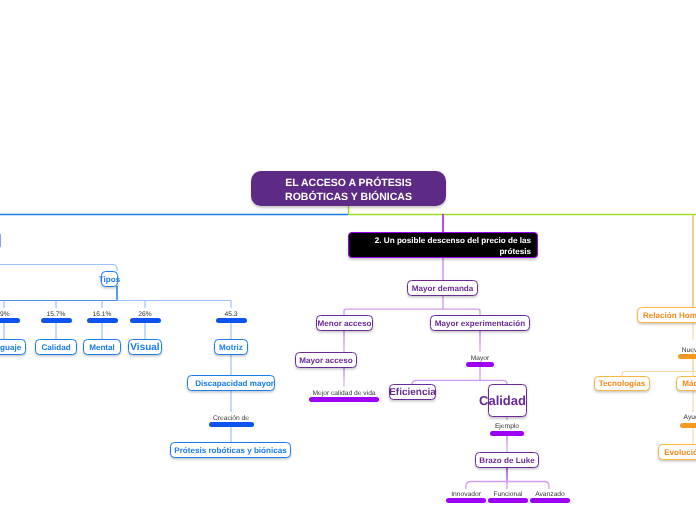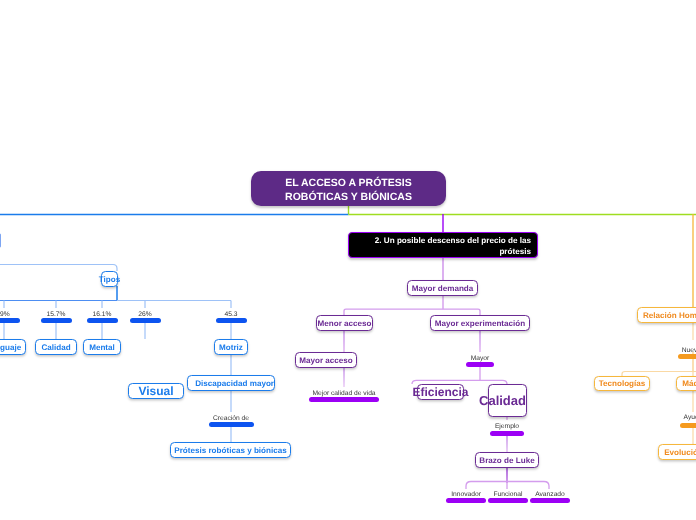--- a/index.html
+++ b/index.html
@@ -107,42 +107,42 @@
     </div>
     <div class="node nbox" style="left: 316px; top: 315px; width: 57px; height: 16px; border: 1.6px solid rgb(107, 43, 148); color: rgb(107, 43, 148); font-size: 8.1px; box-shadow: rgba(0, 0, 0, 0.22) 0px 1.5px 2.5px;">
       <span>Menor acceso</span>
     </div>
     <div class="node nbox" style="left: 430px; top: 315px; width: 100px; height: 16px; border: 1.6px solid rgb(107, 43, 148); color: rgb(107, 43, 148); font-size: 8.1px; box-shadow: rgba(0, 0, 0, 0.22) 0px 1.5px 2.5px;">
       <span>Mayor experimentación</span>
     </div>
     <div class="node nbox" style="left: 295px; top: 352px; width: 62px; height: 16px; border: 1.6px solid rgb(107, 43, 148); color: rgb(107, 43, 148); font-size: 8.1px; box-shadow: rgba(0, 0, 0, 0.22) 0px 1.5px 2.5px;">
       <span>Mayor acceso</span>
     </div>
-    <div class="node nbox" style="left: 389px; top: 384px; width: 47px; height: 16px; border: 1.6px solid rgb(107, 43, 148); color: rgb(107, 43, 148); font-size: 12px; box-shadow: rgba(0, 0, 0, 0.22) 0px 1.5px 2.5px; margin-left: 28px;">
+    <div class="node nbox" style="left: 389px; top: 384px; width: 47px; height: 16px; border: 1.6px solid rgb(107, 43, 148); color: rgb(107, 43, 148); font-size: 10px; box-shadow: rgba(0, 0, 0, 0.22) 0px 1.5px 2.5px;">
       <span>Eficiencia</span>
     </div>
     <div class="node nbox" style="left: 488px; top: 384px; width: 39px; height: 33px; border: 1.6px solid rgb(107, 43, 148); color: rgb(107, 43, 148); font-size: 13px; box-shadow: rgba(0, 0, 0, 0.22) 0px 1.5px 2.5px; justify-content: flex-end;">
       <span>Calidad</span>
     </div>
     <div class="node nbox" style="left: 475px; top: 452px; width: 64px; height: 16px; border: 1.6px solid rgb(107, 43, 148); color: rgb(107, 43, 148); font-size: 8.1px; box-shadow: rgba(0, 0, 0, 0.22) 0px 1.5px 2.5px;">
       <span>Brazo de Luke</span>
     </div>
     <div class="node nbox" style="left: 101px; top: 271px; width: 17px; height: 16px; border: 1.6px solid rgb(27, 124, 235); color: rgb(27, 124, 235); font-size: 8.1px; box-shadow: rgba(0, 0, 0, 0.22) 0px 1.5px 2.5px;">
       <span>Tipos</span>
     </div>
     <div class="node nbox" style="left: -19px; top: 339px; width: 45px; height: 16px; border: 1.6px solid rgb(27, 124, 235); color: rgb(27, 124, 235); font-size: 8.1px; box-shadow: rgba(0, 0, 0, 0.22) 0px 1.5px 2.5px;">
       <span>Lenguaje</span>
     </div>
     <div class="node nbox" style="left: 35px; top: 339px; width: 42px; height: 16px; border: 1.6px solid rgb(27, 124, 235); color: rgb(27, 124, 235); font-size: 8.1px; box-shadow: rgba(0, 0, 0, 0.22) 0px 1.5px 2.5px;">
       <span>Calidad</span>
     </div>
     <div class="node nbox" style="left: 83px; top: 339px; width: 38px; height: 16px; border: 1.6px solid rgb(27, 124, 235); color: rgb(27, 124, 235); font-size: 8.1px; box-shadow: rgba(0, 0, 0, 0.22) 0px 1.5px 2.5px;">
       <span>Mental</span>
     </div>
-    <div class="node nbox" style="left: 128px; top: 339px; width: 56px; height: 16px; border: 1.6px solid rgb(27, 124, 235); color: rgb(27, 124, 235); font-size: 12px; box-shadow: rgba(0, 0, 0, 0.22) 0px 1.5px 2.5px; margin-top: 44px;">
+    <div class="node nbox" style="left: 128px; top: 339px; width: 34px; height: 16px; border: 1.6px solid rgb(27, 124, 235); color: rgb(27, 124, 235); font-size: 10px; box-shadow: rgba(0, 0, 0, 0.22) 0px 1.5px 2.5px;">
       <span>Visual</span>
     </div>
     <div class="node nbox" style="left: 214px; top: 339px; width: 34px; height: 16px; border: 1.6px solid rgb(27, 124, 235); color: rgb(27, 124, 235); font-size: 8.1px; box-shadow: rgba(0, 0, 0, 0.22) 0px 1.5px 2.5px;">
       <span>Motriz</span>
     </div>
     <div class="node nbox" style="left: 187px; top: 375px; width: 88px; height: 16px; border: 1.6px solid rgb(27, 124, 235); color: rgb(27, 124, 235); font-size: 8.1px; box-shadow: rgba(0, 0, 0, 0.22) 0px 1.5px 2.5px; justify-content: flex-end;">
       <span>Discapacidad mayor</span>
     </div>
     <div class="node nbox" style="left: 170px; top: 442px; width: 121px; height: 16px; border: 1.6px solid rgb(27, 124, 235); color: rgb(27, 124, 235); font-size: 8.1px; box-shadow: rgba(0, 0, 0, 0.22) 0px 1.5px 2.5px;">
       <span>Prótesis robóticas y biónicas</span>

